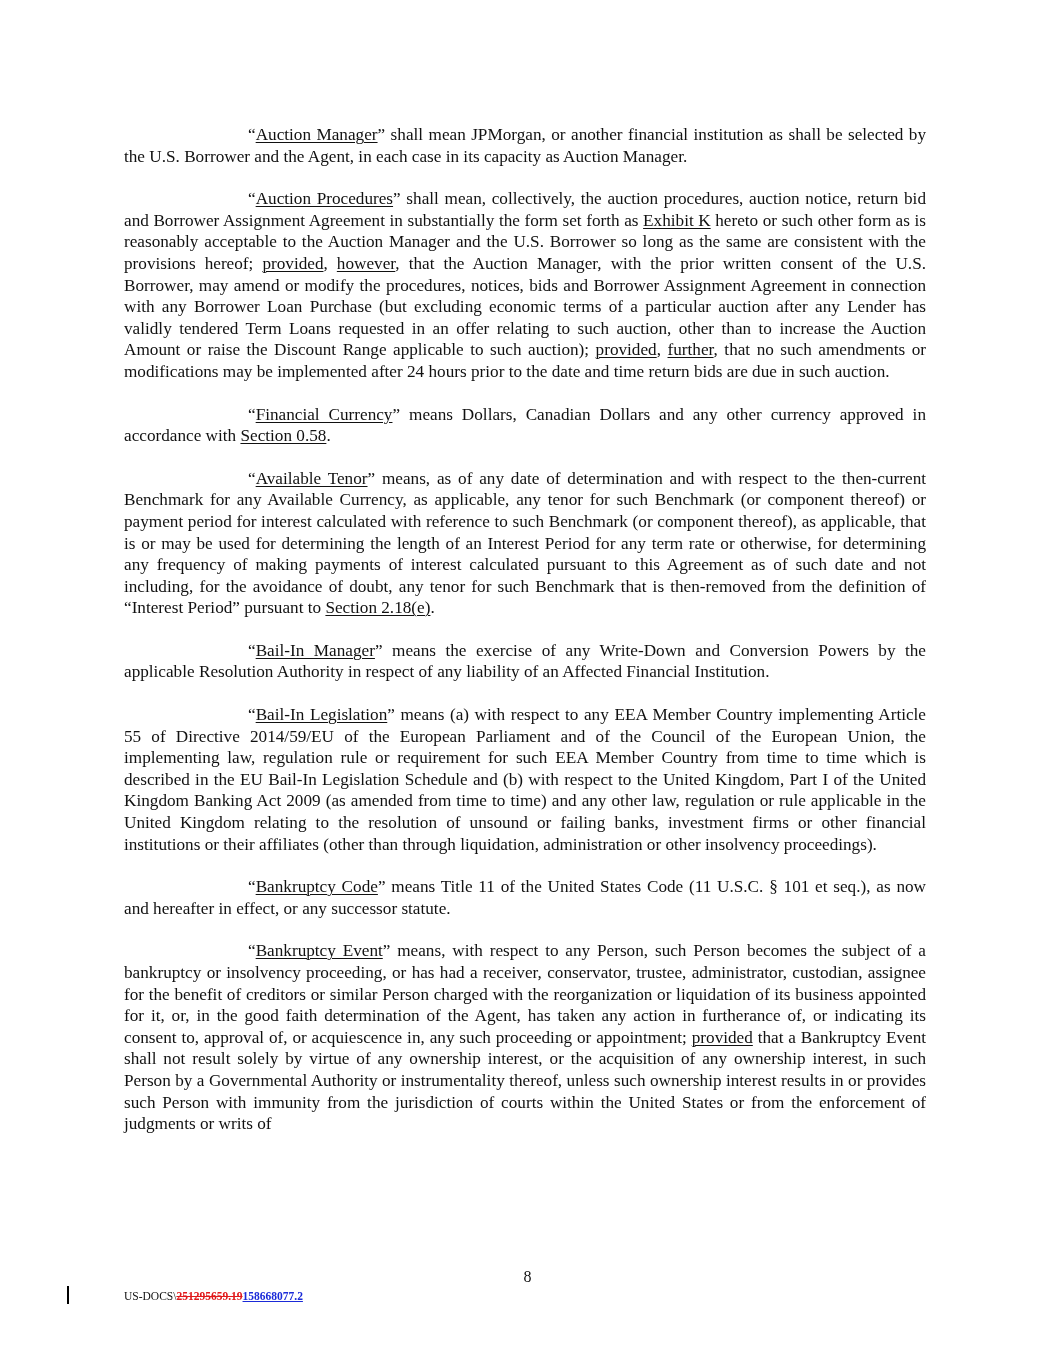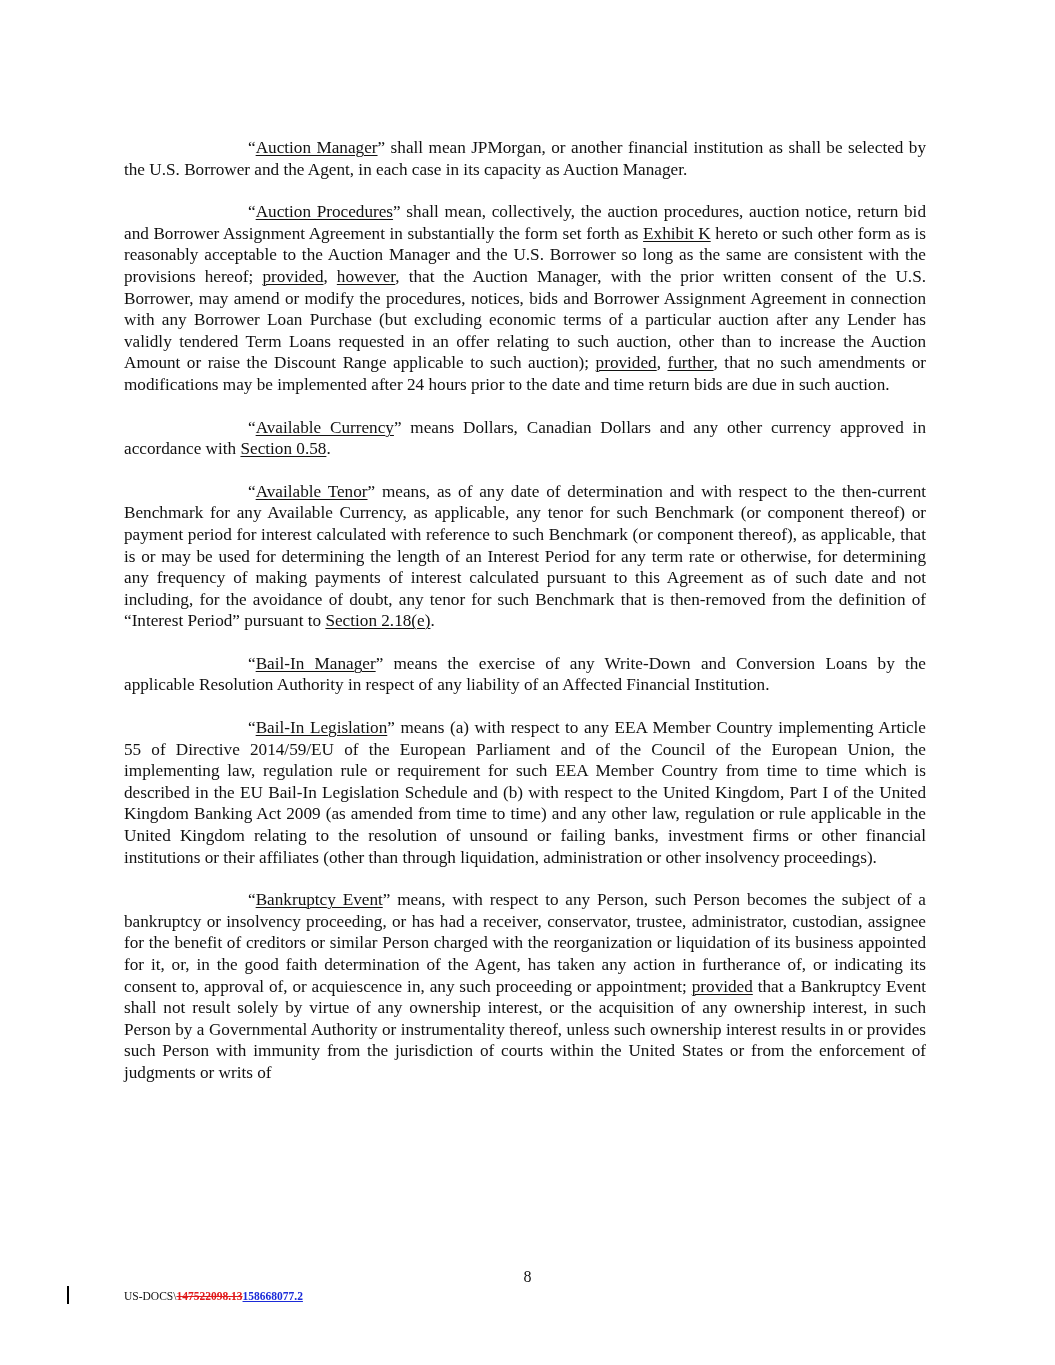--- a/index.html
+++ b/index.html
@@ -1,19 +1,19 @@
 <!DOCTYPE html>
 <html><head>
 <meta charset="utf-8">
 <style>
   html, body { margin: 0; padding: 0; background: #ffffff; }
   body { width: 1055px; height: 1365px; position: relative; overflow: hidden; }
   .page {
     position: absolute; left: 124px; top: 124px; width: 802px;
-    font-family: "Liberation Serif", serif; font-size: 17.2px; line-height: 21.6px; color: #111; margin-top: 13px;
+    font-family: "Liberation Serif", serif; font-size: 17.2px; line-height: 21.6px; color: #111;
   }
   .para { text-align: justify; margin: 0 0 21px 0; text-indent: 124px; }
   .u { text-decoration: underline; text-underline-offset: 2px; text-decoration-thickness: 1px; }
   .page-number {
     position: absolute; left: 0; width: 1055px; top: 1268px; text-align: center;
     font-family: "Liberation Serif", serif; font-size: 16px; color: #111;
   }
   .docid {
     position: absolute; left: 124px; top: 1290px;
     font-family: "Liberation Serif", serif; font-size: 11.5px; color: #111;
@@ -22,26 +22,27 @@
   .docid .ins { color: #1a2ad8; text-decoration: underline; font-weight: bold; margin-top: 41px; }
   .change-bar { position: absolute; left: 67px; top: 1286px; width: 2px; height: 18px; background: #000; }
 </style>
 </head>
 <body>
 
 <div class="page">
   <div id="defs">
       <p class="para"><span>“</span><span class="u">Auction Manager</span><span>” shall mean JPMorgan, or another financial institution as shall be selected by the U.S. Borrower and the Agent, in each case in its capacity as Auction Manager.</span></p>
       <p class="para"><span>“</span><span class="u">Auction Procedures</span><span>” shall mean, collectively, the auction procedures, auction notice, return bid and Borrower Assignment Agreement in substantially the form set forth as </span><span class="u">Exhibit K</span><span> hereto or such other form as is reasonably acceptable to the Auction Manager and the U.S. Borrower so long as the same are consistent with the provisions hereof; </span><span class="u">provided</span><span>, </span><span class="u">however</span><span>, that the Auction Manager, with the prior written consent of the U.S. Borrower, may amend or modify the procedures, notices, bids and Borrower Assignment Agreement in connection with any Borrower Loan Purchase (but excluding economic terms of a particular auction after any Lender has validly tendered Term Loans requested in an offer relating to such auction, other than to increase the Auction Amount or raise the Discount Range applicable to such auction); </span><span class="u">provided</span><span>, </span><span class="u">further</span><span>, that no such amendments or modifications may be implemented after 24 hours prior to the date and time return bids are due in such auction.</span></p>
-      <p class="para"><span>“</span><span class="u">Available Currency</span><span>” means Dollars, Canadian Dollars and any other currency approved in accordance with </span><span class="u">Section 0.58</span><span>.</span></p>
+      <p class="para"><span>“</span><span class="u">Financial Currency</span><span>” means Dollars, Canadian Dollars and any other currency approved in accordance with </span><span class="u">Section 0.58</span><span>.</span></p>
       <p class="para"><span>“</span><span class="u">Available Tenor</span><span>” means, as of any date of determination and with respect to the then-current Benchmark for any Available Currency, as applicable, any tenor for such Benchmark (or component thereof) or payment period for interest calculated with reference to such Benchmark (or component thereof), as applicable, that is or may be used for determining the length of an Interest Period for any term rate or otherwise, for determining any frequency of making payments of interest calculated pursuant to this Agreement as of such date and not including, for the avoidance of doubt, any tenor for such Benchmark that is then-removed from the definition of “Interest Period” pursuant to </span><span class="u">Section 2.18(e)</span><span>.</span></p>
-      <p class="para"><span>“</span><span class="u">Bail-In Manager</span><span>” means the exercise of any Write-Down and Conversion Loans by the applicable Resolution Authority in respect of any liability of an Affected Financial Institution.</span></p>
+      <p class="para"><span>“</span><span class="u">Bail-In Manager</span><span>” means the exercise of any Write-Down and Conversion Powers by the applicable Resolution Authority in respect of any liability of an Affected Financial Institution.</span></p>
       <p class="para"><span>“</span><span class="u">Bail-In Legislation</span><span>” means (a) with respect to any EEA Member Country implementing Article 55 of Directive 2014/59/EU of the European Parliament and of the Council of the European Union, the implementing law, regulation rule or requirement for such EEA Member Country from time to time which is described in the EU Bail-In Legislation Schedule and (b) with respect to the United Kingdom, Part I of the United Kingdom Banking Act 2009 (as amended from time to time) and any other law, regulation or rule applicable in the United Kingdom relating to the resolution of unsound or failing banks, investment firms or other financial institutions or their affiliates (other than through liquidation, administration or other insolvency proceedings).</span></p>
+      <p class="para"><span>“</span><span class="u">Bankruptcy Code</span><span>” means Title 11 of the United States Code (11 U.S.C. § 101 et seq.), as now and hereafter in effect, or any successor statute.</span></p>
       <p class="para"><span>“</span><span class="u">Bankruptcy Event</span><span>” means, with respect to any Person, such Person becomes the subject of a bankruptcy or insolvency proceeding, or has had a receiver, conservator, trustee, administrator, custodian, assignee for the benefit of creditors or similar Person charged with the reorganization or liquidation of its business appointed for it, or, in the good faith determination of the Agent, has taken any action in furtherance of, or indicating its consent to, approval of, or acquiescence in, any such proceeding or appointment; </span><span class="u">provided</span><span> that a Bankruptcy Event shall not result solely by virtue of any ownership interest, or the acquisition of any ownership interest, in such Person by a Governmental Authority or instrumentality thereof, unless such ownership interest results in or provides such Person with immunity from the jurisdiction of courts within the United States or from the enforcement of judgments or writs of</span></p>
     </div>
 </div>
 
 <div class="page-number">8</div>
 
 <div class="change-bar"></div>
 <div class="docid">
-  <span>US-DOCS\</span><span class="del">147522098.13</span><span class="ins">158668077.2</span>
+  <span>US-DOCS\</span><span class="del">251295659.19</span><span class="ins">158668077.2</span>
 </div>
 
 </body></html>

